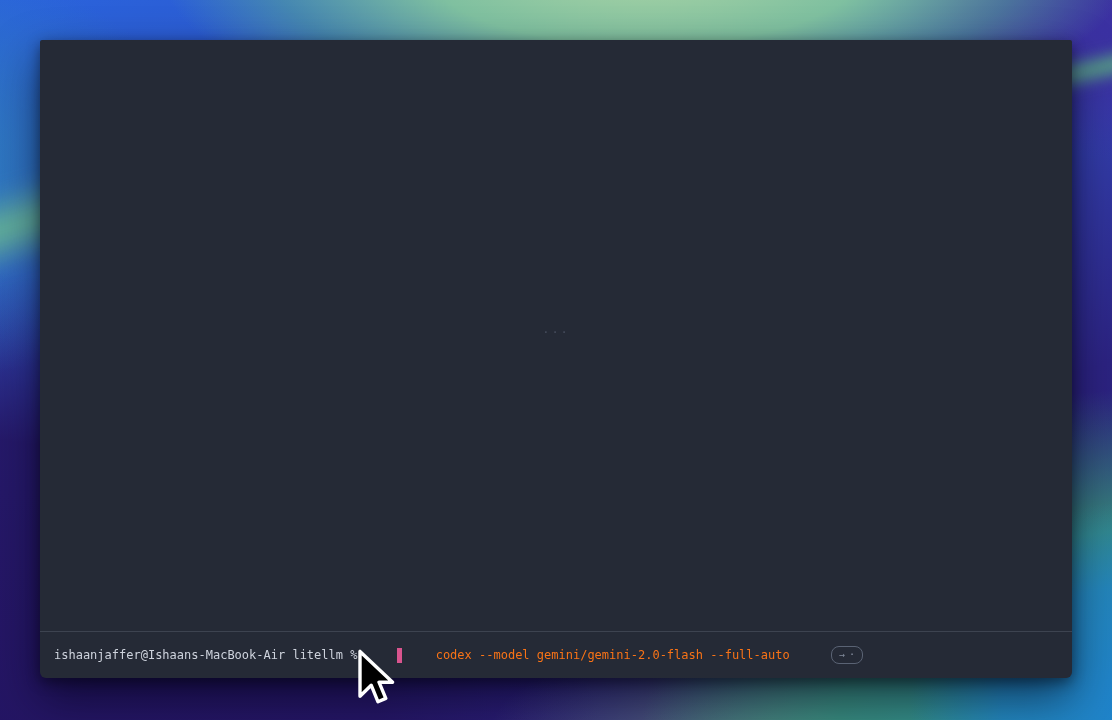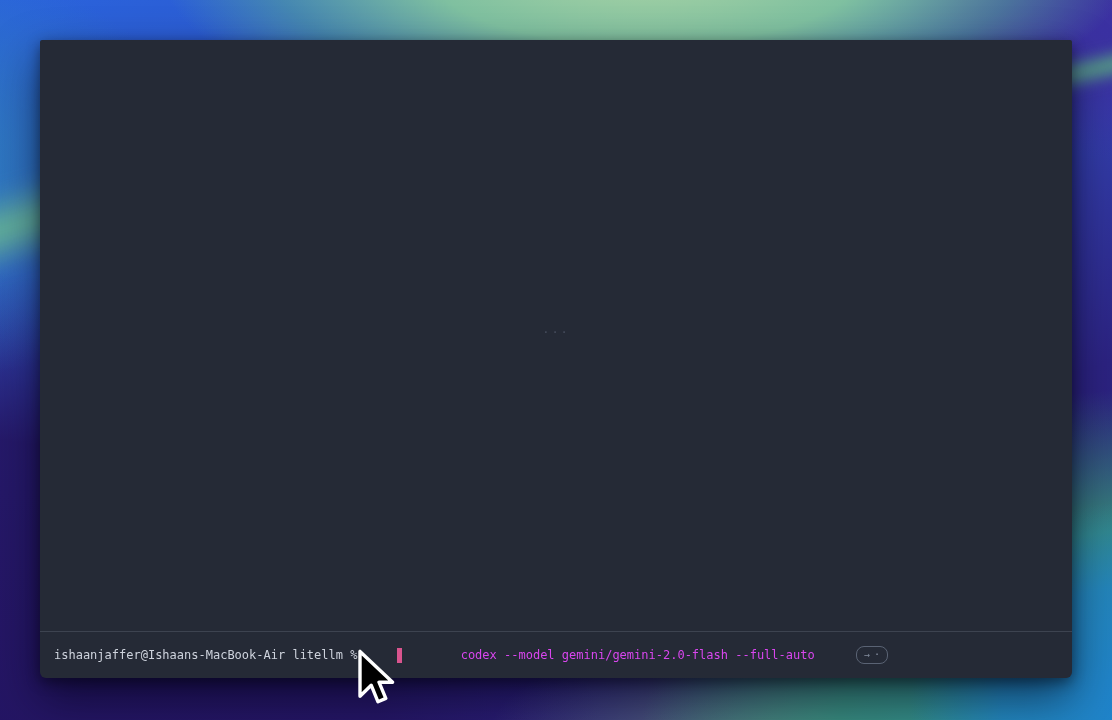--- a/index.html
+++ b/index.html
@@ -78,21 +78,21 @@
     gap: 32px;
   }
   .prompt-label { color: #ced3dd; }
   .text-cursor {
     display: inline-block;
     width: 5px; height: 15px;
     background: #d9548e;
     margin-right: 2px;
     vertical-align: middle;
   }
-  .suggestion { color: #d946ef; margin-left: 25px; }
+  .suggestion { color: #f97316; }
   .hint-box {
     display: inline-flex;
     align-items: center;
     gap: 4px;
     margin-left: 9px;
     padding: 1px 7px 2px 7px;
     border: 1px solid #5a6374;
     border-radius: 8px;
     color: #848d9e;
     font-size: 10px;

